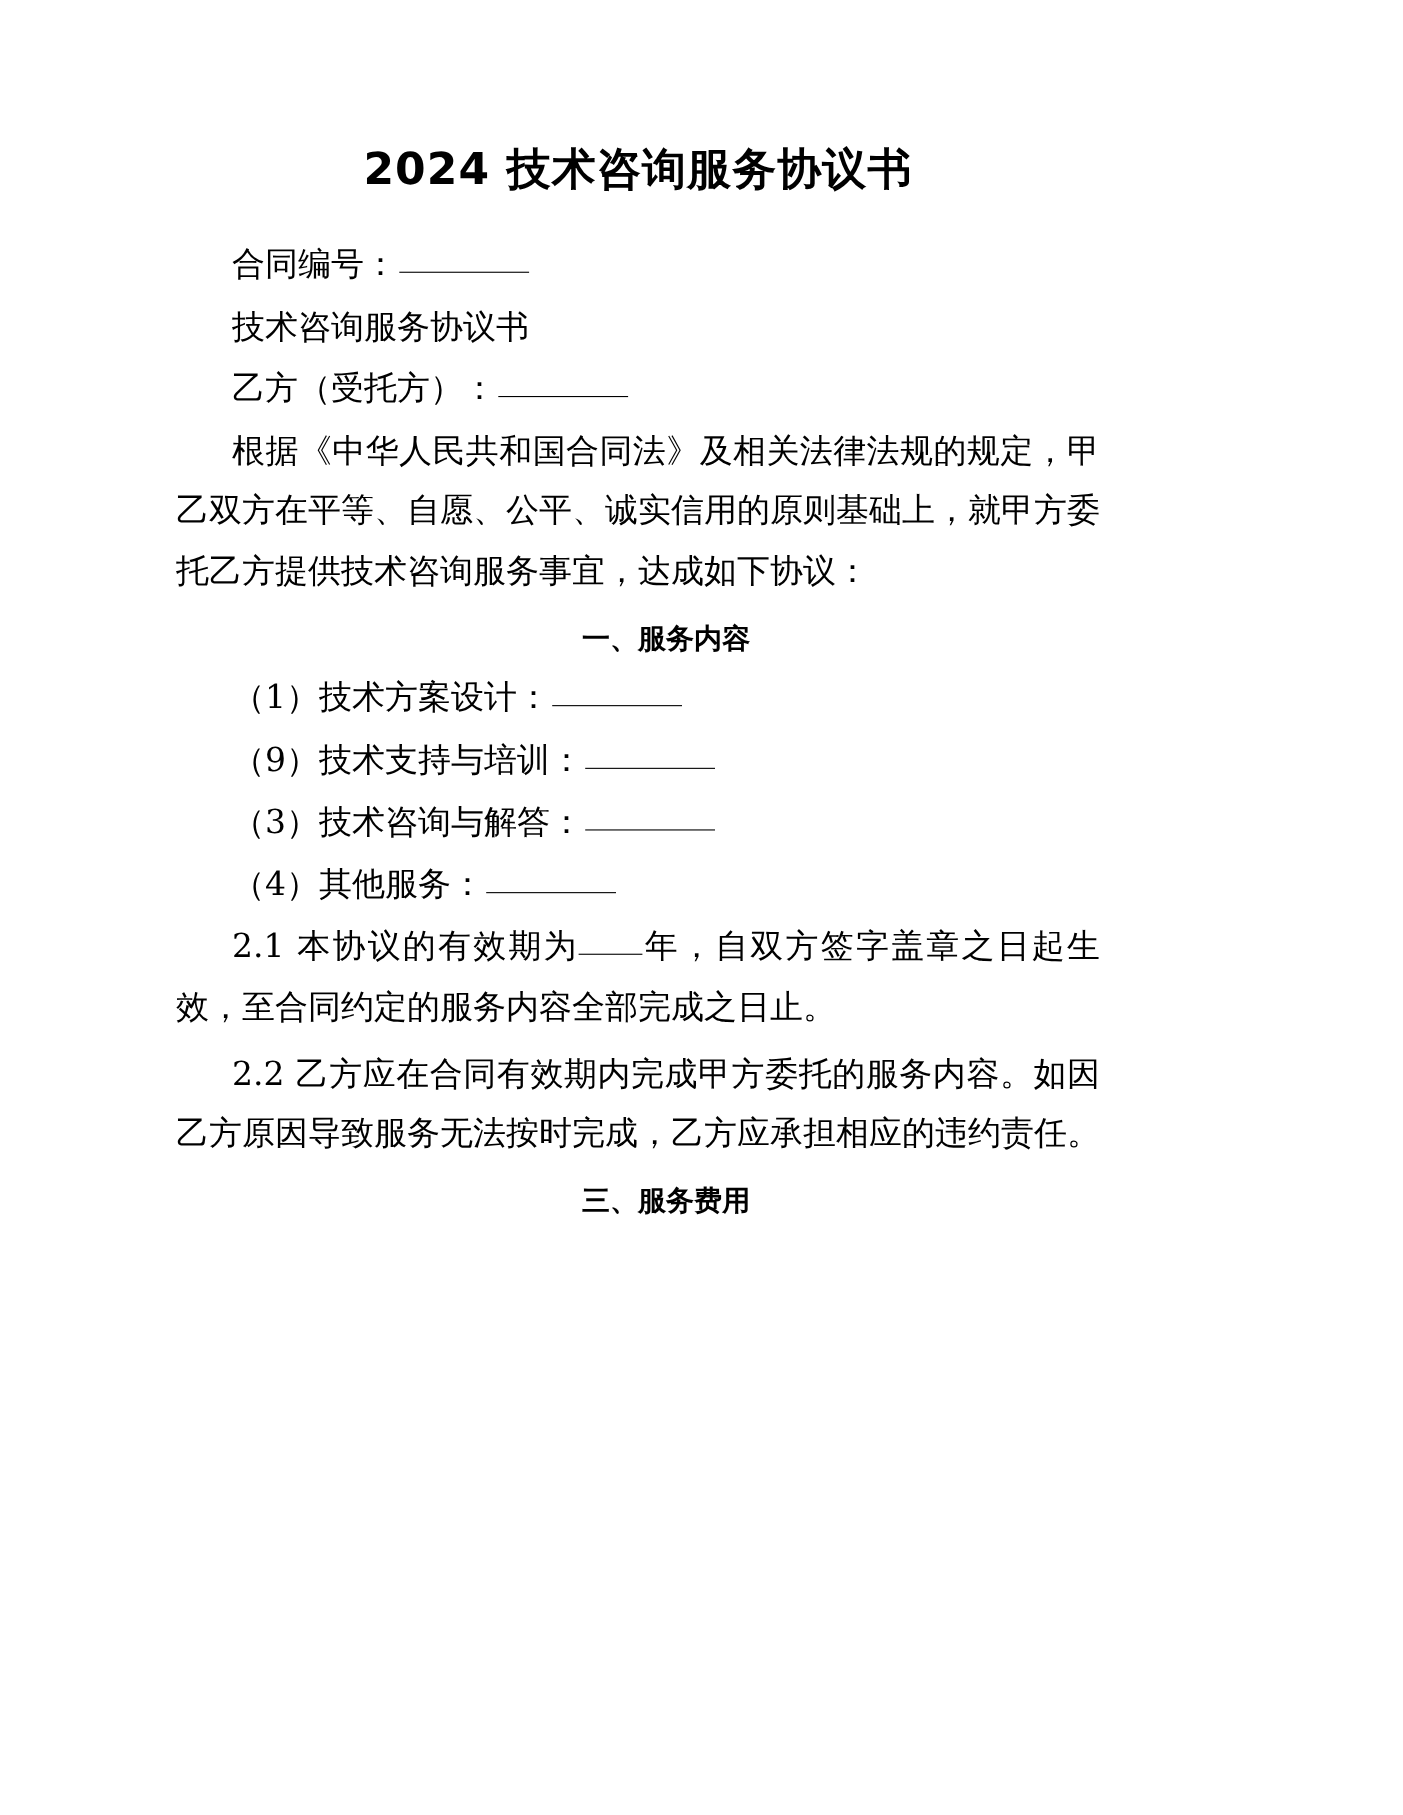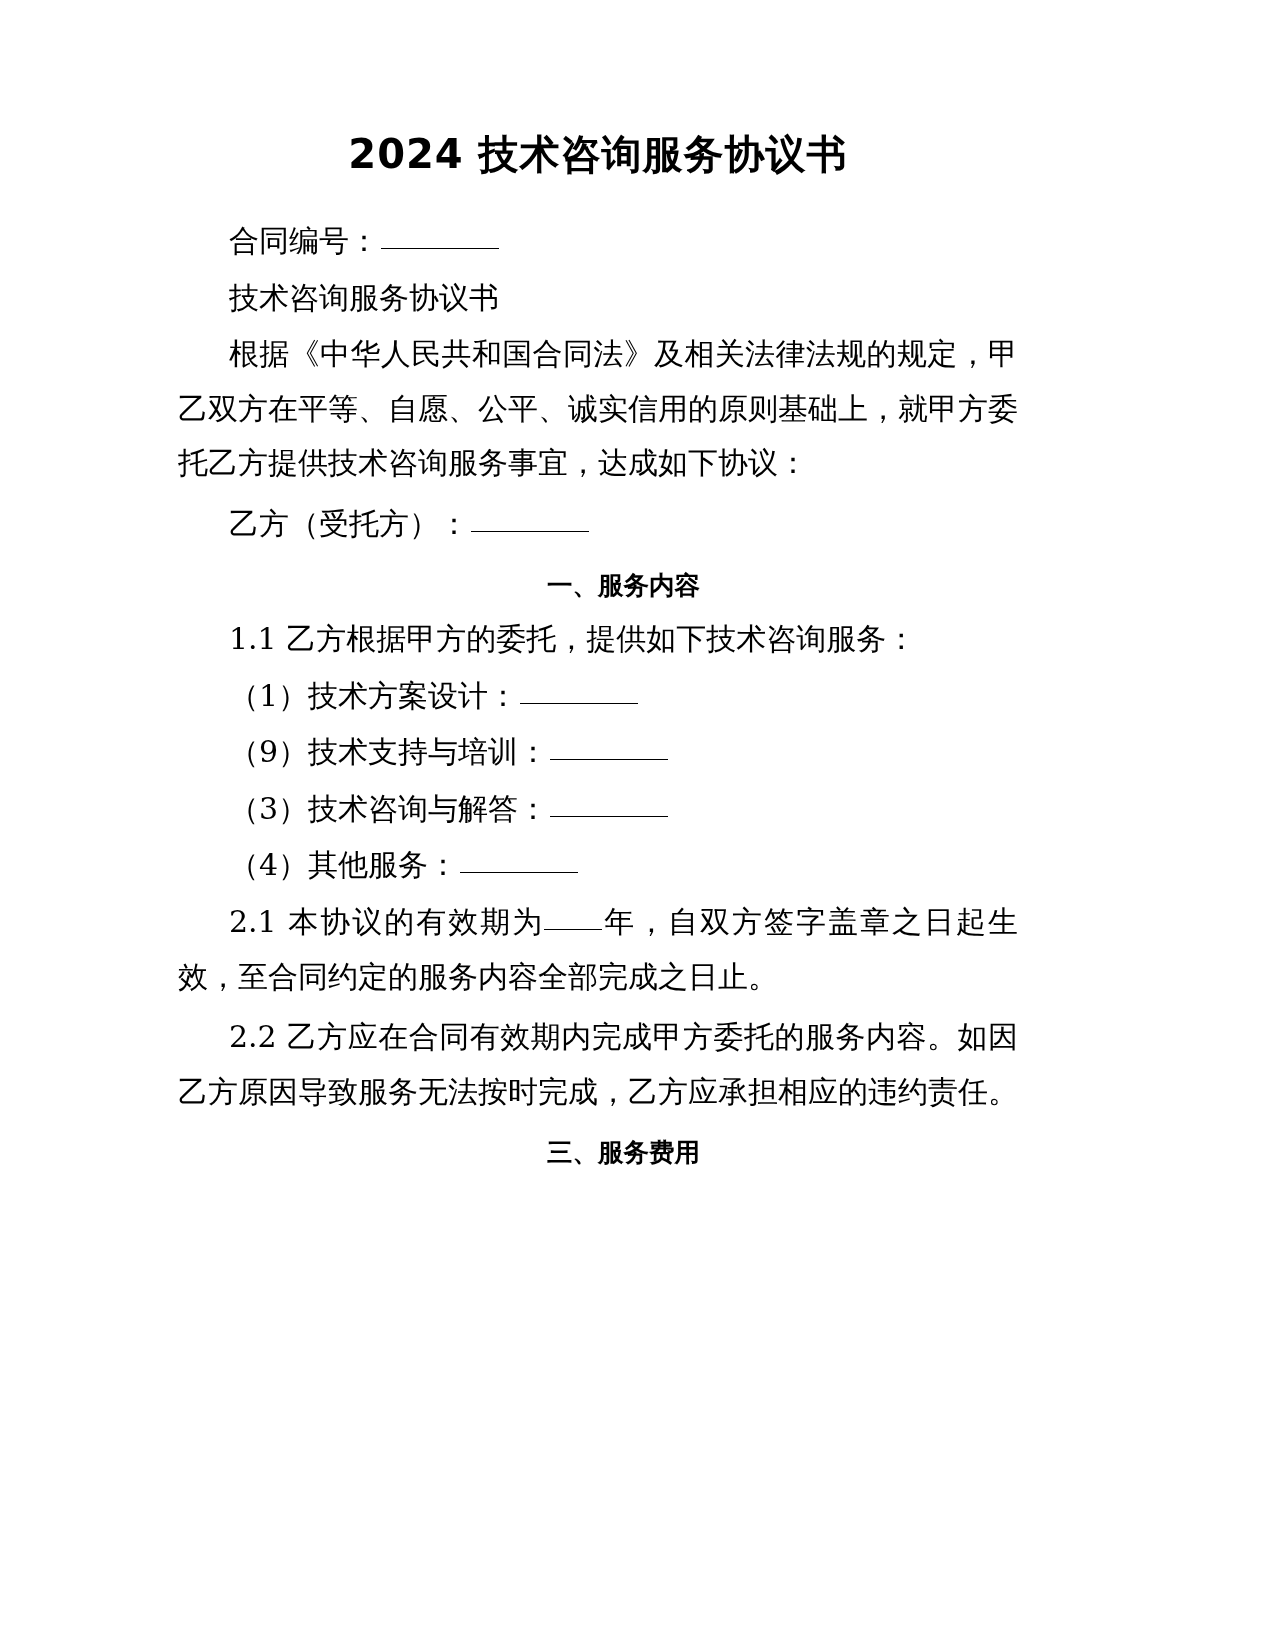--- a/index.html
+++ b/index.html
@@ -11,21 +11,21 @@
     width: 1275px;
     height: 1650px;
     background: #ffffff;
     position: relative;
     box-sizing: border-box;
     font-family: "DejaVu Serif", serif;
     color: #000000;
   }
   .content {
     position: absolute;
-    left: 178px;
+    left: 160px;
     top: 128px;
     width: 840px;
   }
   .doc-title {
     font-family: "DejaVu Sans", sans-serif;
     font-weight: bold;
     font-size: 40px;
     line-height: 1.3;
     text-align: center;
     margin: 0 0 34px 0;
@@ -75,29 +75,28 @@
 
     <h1 class="doc-title">2024 技术咨询服务协议书</h1>
 
     <p class="para indent tight">
       <span>合同编号：</span><span class="blank-line"></span>
     </p>
 
     <p class="para indent tight">技术咨询服务协议书</p>
 
 
-    <p class="para indent">根据《中华人民共和国合同法》及相关法律法规的规定，甲乙双方在平等、自愿、公平、诚实信用的原则基础上，就甲方委托乙方提供技术咨询服务事宜，达成如下协议：</p>
-
     <p class="para indent tight">
       <span>乙方（受托方）：</span><span class="blank-line"></span>
     </p>
 
+    <p class="para indent">根据《中华人民共和国合同法》及相关法律法规的规定，甲乙双方在平等、自愿、公平、诚实信用的原则基础上，就甲方委托乙方提供技术咨询服务事宜，达成如下协议：</p>
+
     <h2 class="heading">一、服务内容</h2>
 
-    <p class="para indent tight">1.1 乙方根据甲方的委托，提供如下技术咨询服务：</p>
 
     <p class="para indent tight">
       <span>（1）技术方案设计：</span><span class="blank-line"></span>
     </p>
 
     <p class="para indent tight">
       <span>（9）技术支持与培训：</span><span class="blank-line"></span>
     </p>
 
     <p class="para indent tight">

